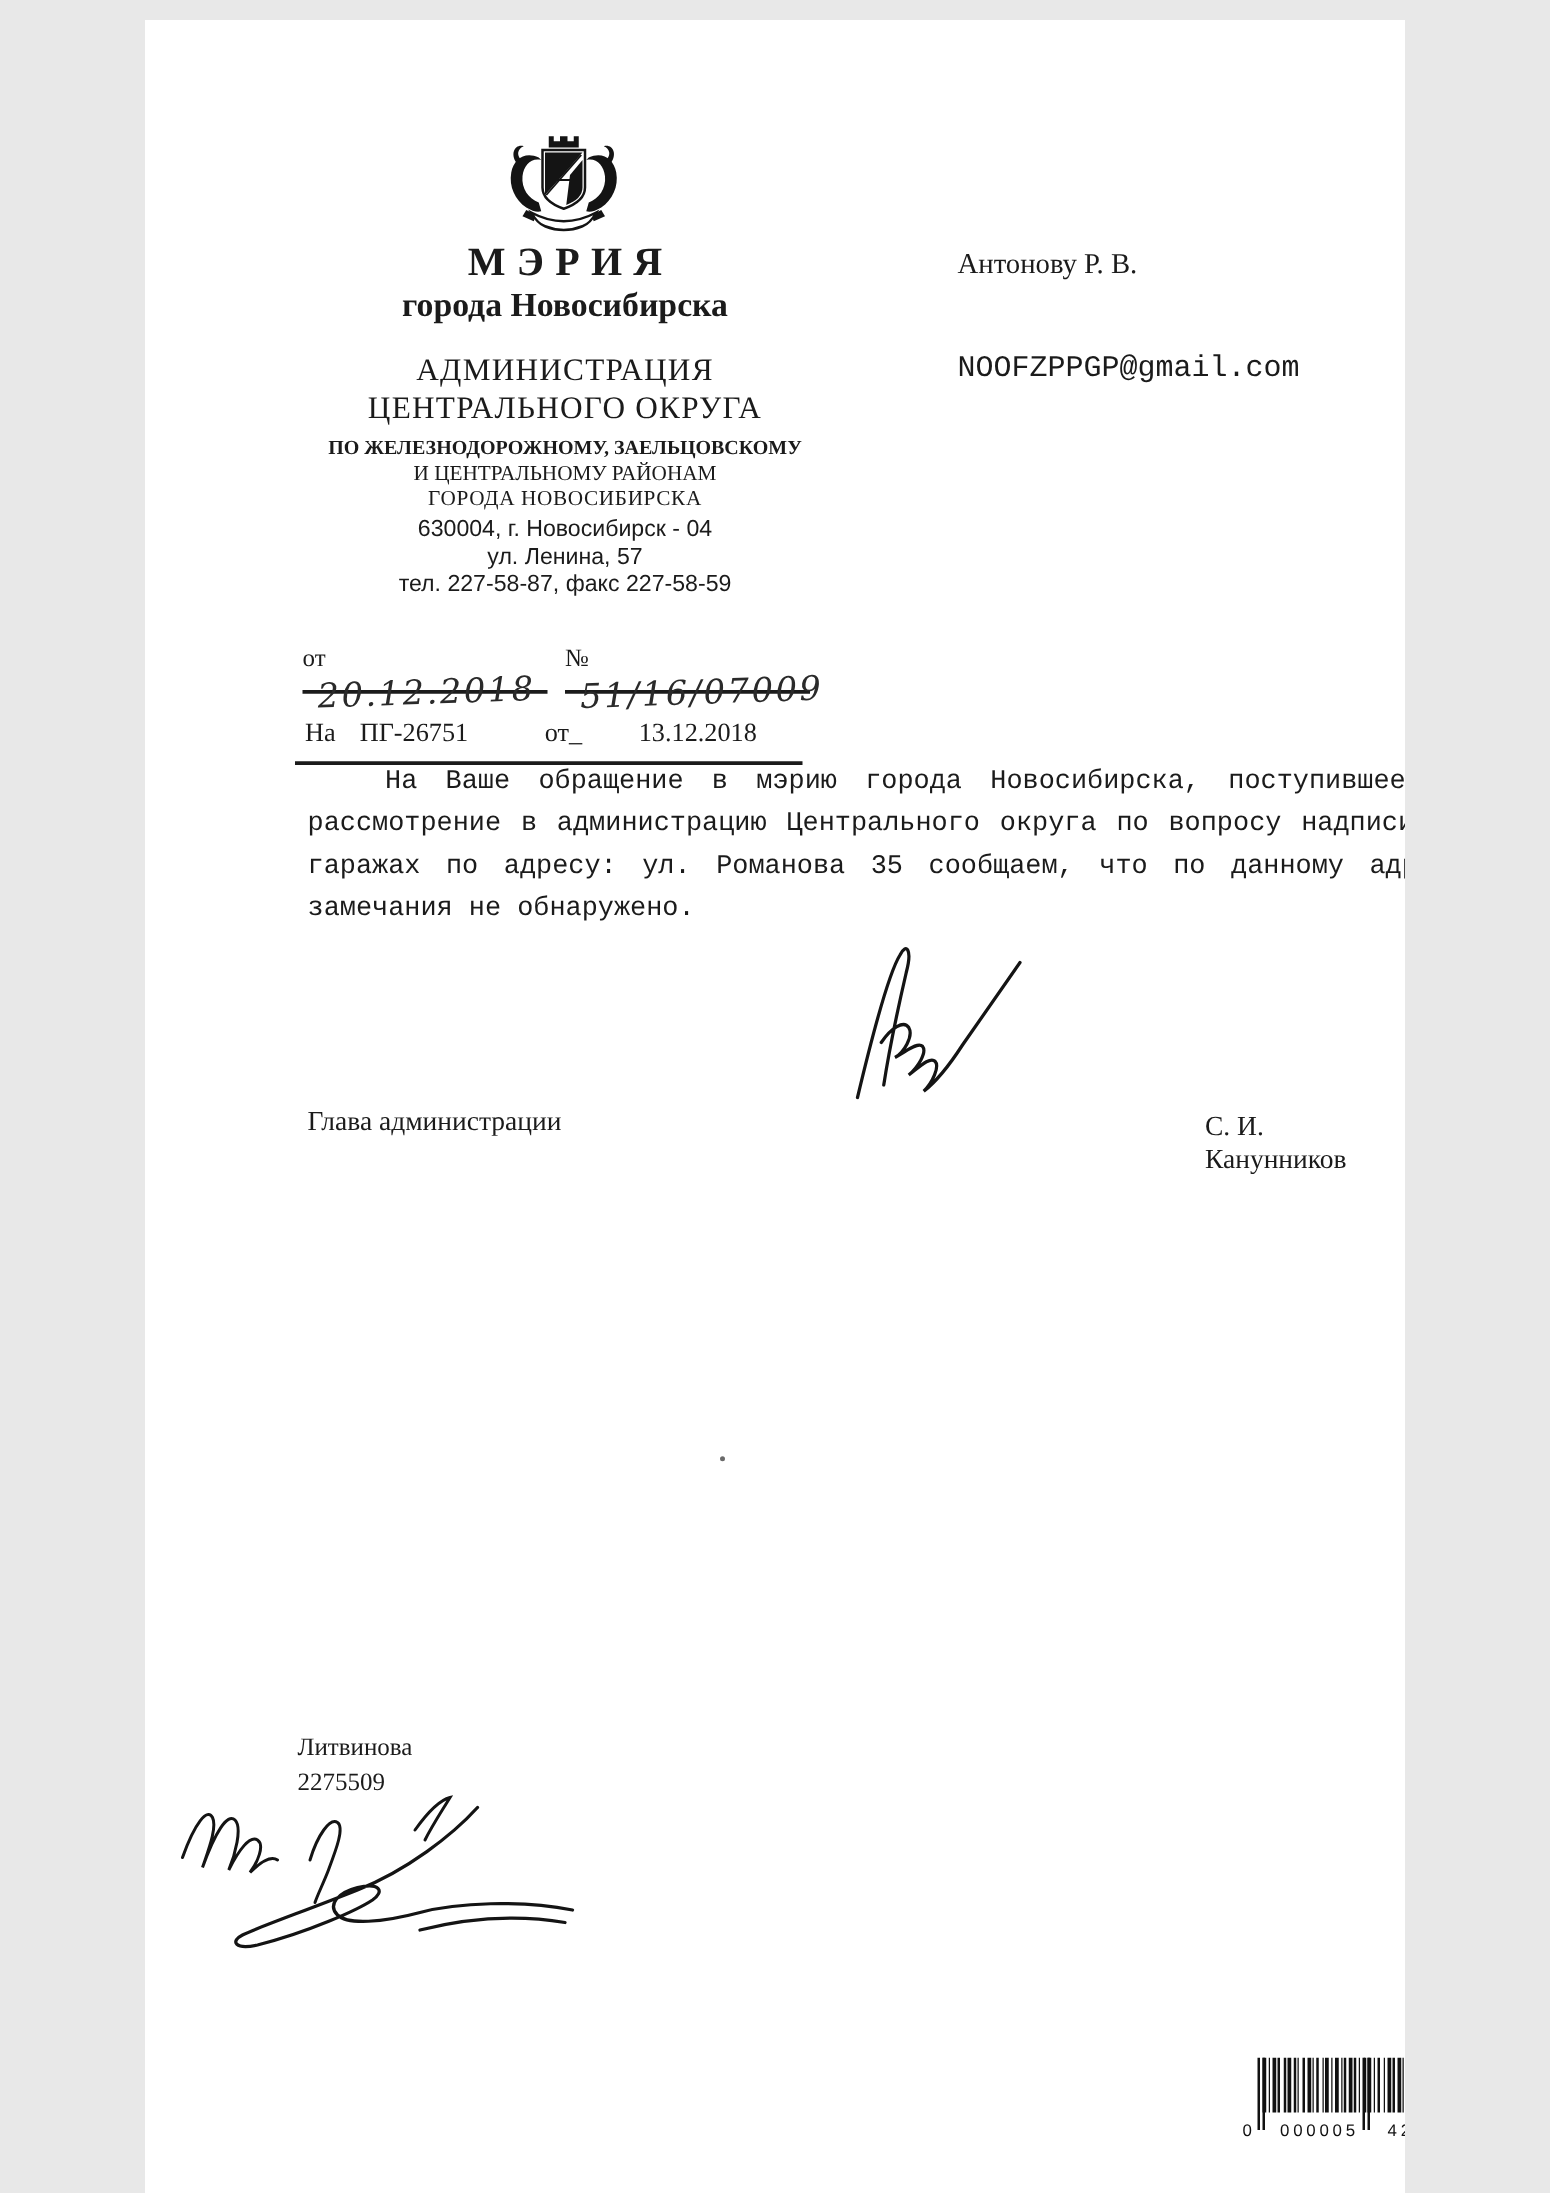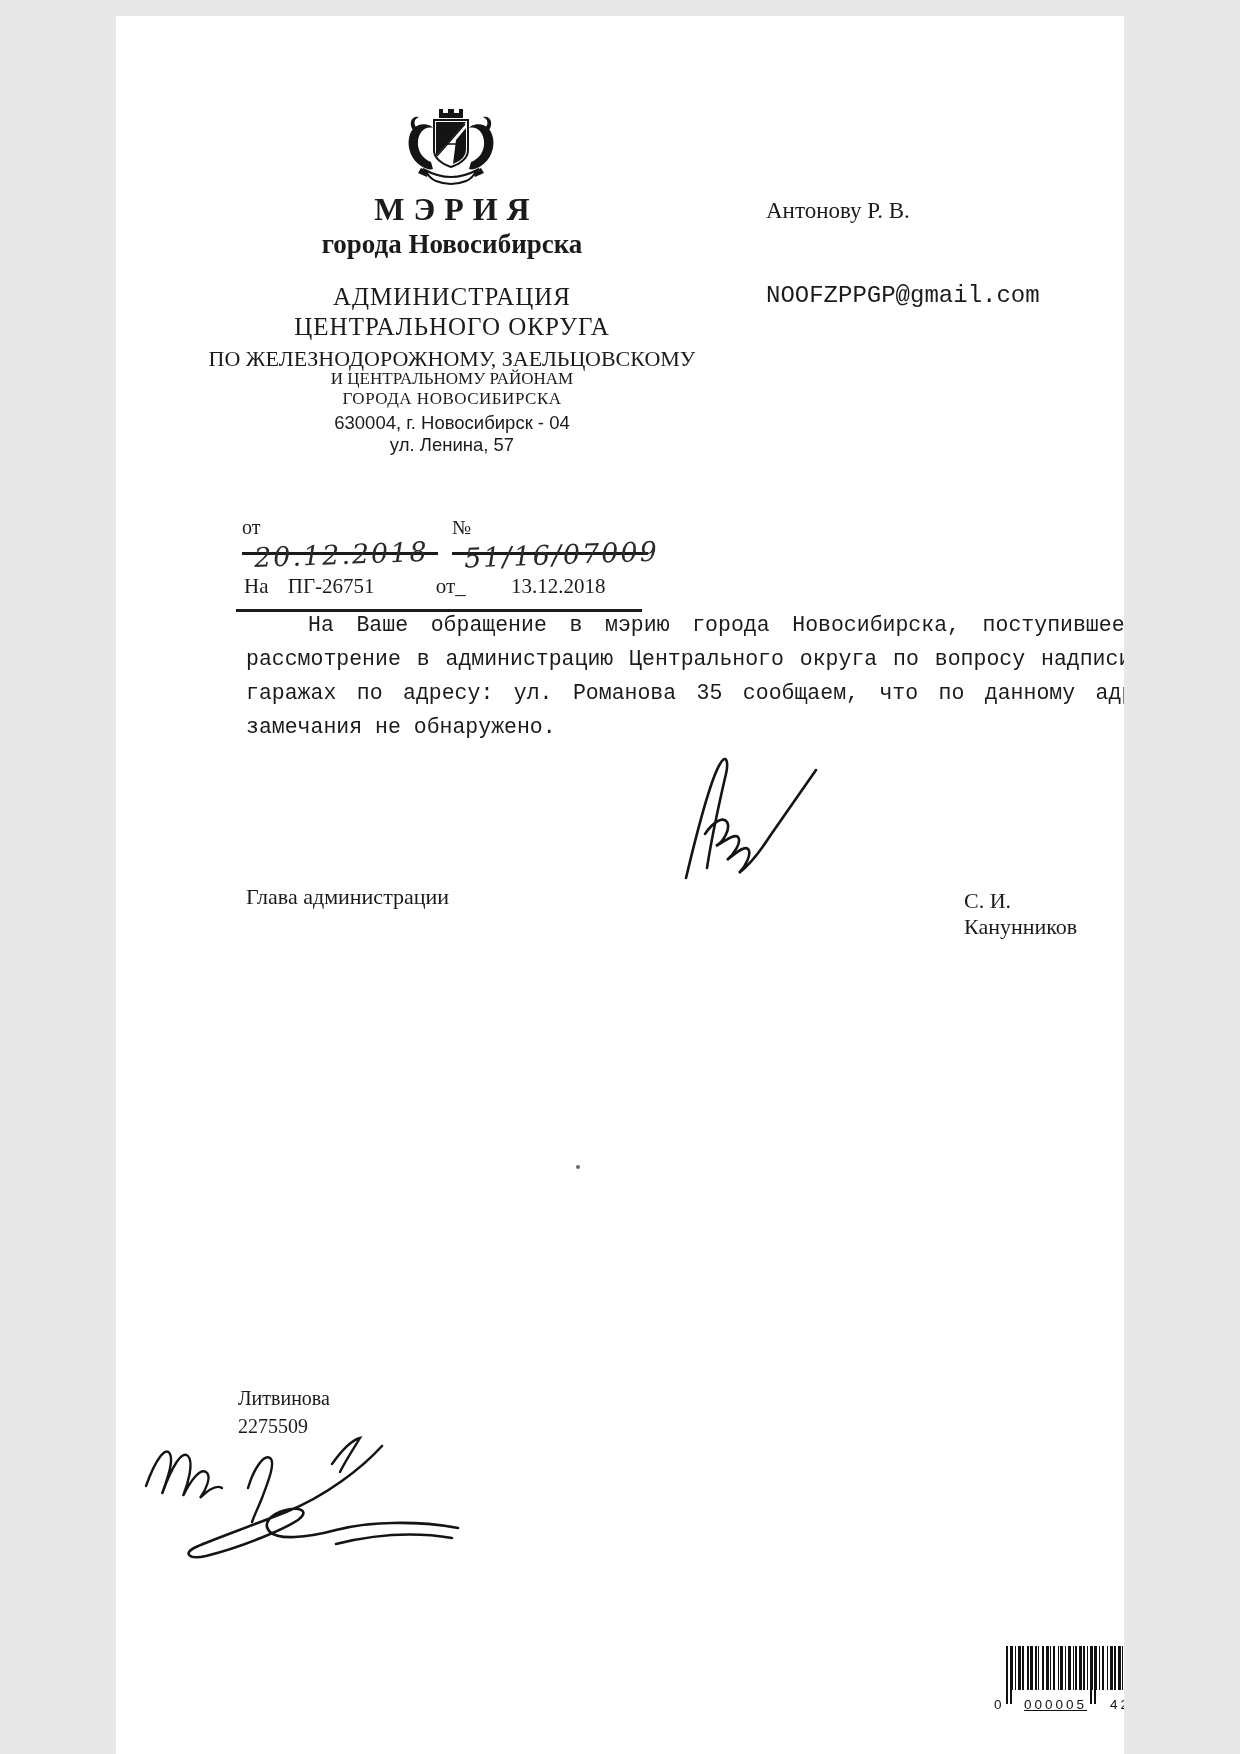--- a/index.html
+++ b/index.html
@@ -9,21 +9,21 @@
     font-family:"Liberation Serif", serif;
   }
   .abs{position:absolute;}
 
   
   .org-header{left:80px;top:176px;width:512px;text-align:center;}
   .org-line1{font-weight:bold;font-size:32px;letter-spacing:9px;padding-left:9px;line-height:34px;}
   .org-line2{font-weight:bold;font-size:27px;line-height:32px;margin-top:2px;}
   .dept-line1{font-size:25px;line-height:30px;margin-top:22px;letter-spacing:1px;}
   .dept-line2{font-size:25px;line-height:30px;letter-spacing:1px;}
-  .dept-line3{font-size:22px;line-height:20px;margin-top:7px;}
+  .dept-line3{font-size:16px;line-height:20px;margin-top:7px;font-weight:bold;}
   .dept-line4{font-size:17px;line-height:20px;}
   .dept-line5{font-size:17px;line-height:20px;letter-spacing:.5px;}
   .addr{font-family:"Liberation Sans", sans-serif;font-size:18.5px;line-height:22px;}
   .addr-first{margin-top:3px;}
 
   
   .ref-line1{left:126px;top:500px;width:410px;height:42px;font-size:20px;}
   .ref-seg{display:inline-block;vertical-align:bottom;border-bottom:3px solid #1b1b1b;height:39px;box-sizing:border-box;}
   .ref-seg-a{width:196px;}
   .ref-seg-b{width:196px;margin-left:14px;}
@@ -61,21 +61,21 @@
   .executor-phone{left:122px;top:1399px;font-size:20px;}
   .scribble-svg{left:20px;top:1408px;}
   .artifact-dot{left:460px;top:1149px;width:4px;height:4px;border-radius:50%;background:#6a6a6a;}
 
   .barcode{left:878px;top:1630px;width:210px;height:64px;}
   .barcode-digits span{
     position:absolute;bottom:-2px;font-family:"Liberation Sans", sans-serif;
     font-size:13.5px;letter-spacing:3px;background:transparent;color:#111;
   }
   .bd-0{left:0px;}
-  .bd-g1{left:30px;text-decoration:underline;}
+  .bd-g1{left:30px;}
   .bd-g2{left:116px;}
 
   svg .ink{fill:#141414;}
   svg .stroke{stroke:#141414;fill:none;}
 </style>
 </head>
 <body>
 
 <div class="page">
 
@@ -105,20 +105,21 @@
   <div class="abs org-header">
     <div class="org-line1">МЭРИЯ</div>
     <div class="org-line2">города Новосибирска</div>
     <div class="dept-line1">АДМИНИСТРАЦИЯ</div>
     <div class="dept-line2">ЦЕНТРАЛЬНОГО ОКРУГА</div>
     <div class="dept-line3">ПО ЖЕЛЕЗНОДОРОЖНОМУ, ЗАЕЛЬЦОВСКОМУ</div>
     <div class="dept-line4">И ЦЕНТРАЛЬНОМУ РАЙОНАМ</div>
     <div class="dept-line5">ГОРОДА НОВОСИБИРСКА</div>
     <div class="addr addr-first">630004, г. Новосибирск - 04</div>
     <div class="addr">ул. Ленина, 57</div>
+    <div class="addr">тел. 227-58-87, факс 227-58-59</div>
   </div>
 
   <div class="abs ref-line1">
     <span class="ref-seg ref-seg-a"><span class="ref-label">от</span><span class="handwritten">20.12.2018</span></span><span class="ref-seg ref-seg-b"><span class="ref-label">№</span><span class="handwritten">51/16/07009</span></span>
   </div>
 
   <div class="abs ref-line2">
     <span class="rl2-na">На</span>
     <span class="rl2-num">ПГ-26751</span>
     <span class="rl2-ot">от_</span>

